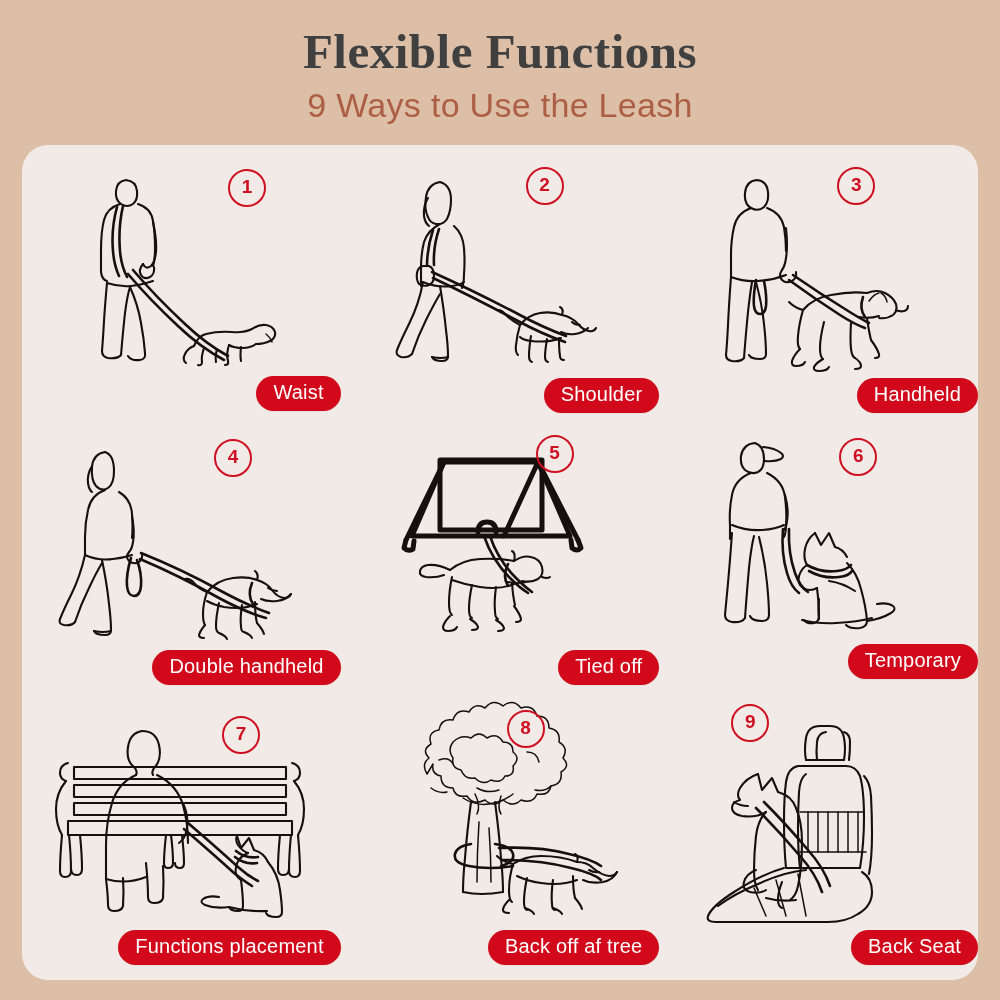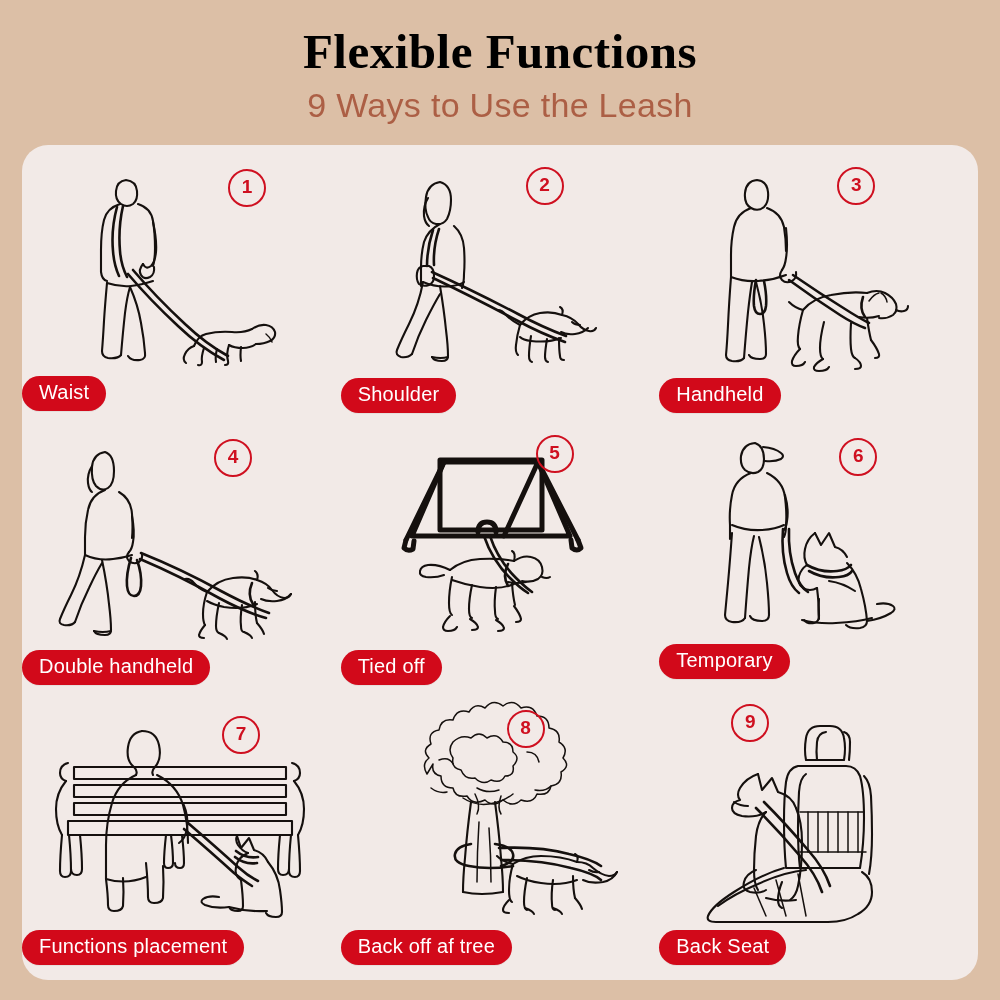--- a/index.html
+++ b/index.html
@@ -27,21 +27,21 @@
     height: 145px;
     text-align: center;
   }
   .title {
     margin: 0;
     padding-top: 26px;
     font-family: "Liberation Serif", serif;
     font-weight: bold;
     font-size: 49px;
     letter-spacing: 0.5px;
-    color: #000000;
+    color: #404040;
     line-height: 1.05;
   }
   .subtitle {
     margin: 0;
     padding-top: 9px;
     font-family: "Liberation Sans", sans-serif;
     font-size: 34px;
     font-weight: normal;
     letter-spacing: 0.3px;
     color: #ac5f45;
@@ -144,21 +144,21 @@
     font-family: "Liberation Sans", sans-serif;
     font-size: 20px;
     line-height: 1.15;
     white-space: nowrap;
     letter-spacing: 0.2px;
     box-shadow: 0 1px 0 rgba(0,0,0,0.05);
   }
   .label-wrap {
     margin-top: 10px;
     display: flex;
-    justify-content: flex-start;
+    justify-content: flex-end;
     width: 100%;
   }
   
   .p1 .art-wrap { margin-top: 16px; }
   .p2 .art-wrap { margin-top: 18px; }
   .p3 .art-wrap { margin-top: 18px; }
   .p4 .art-wrap { margin-top: 12px; }
   .p5 .art-wrap { margin-top: 12px; }
   .p6 .art-wrap { margin-top: 6px; }
   .p7 .art-wrap { margin-top: 6px; height: 212px; }

